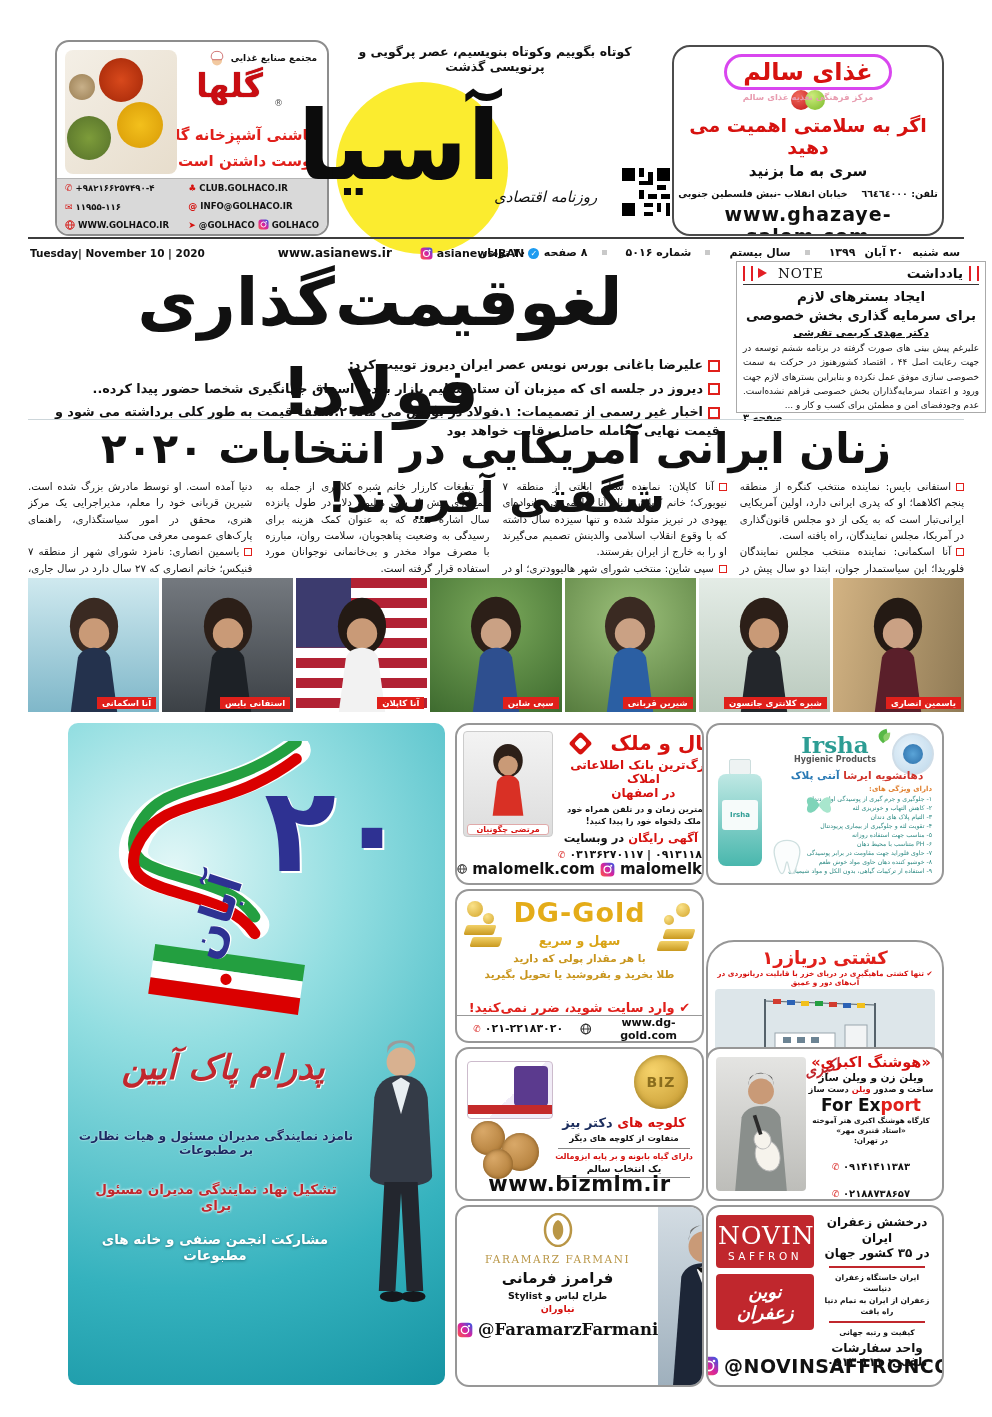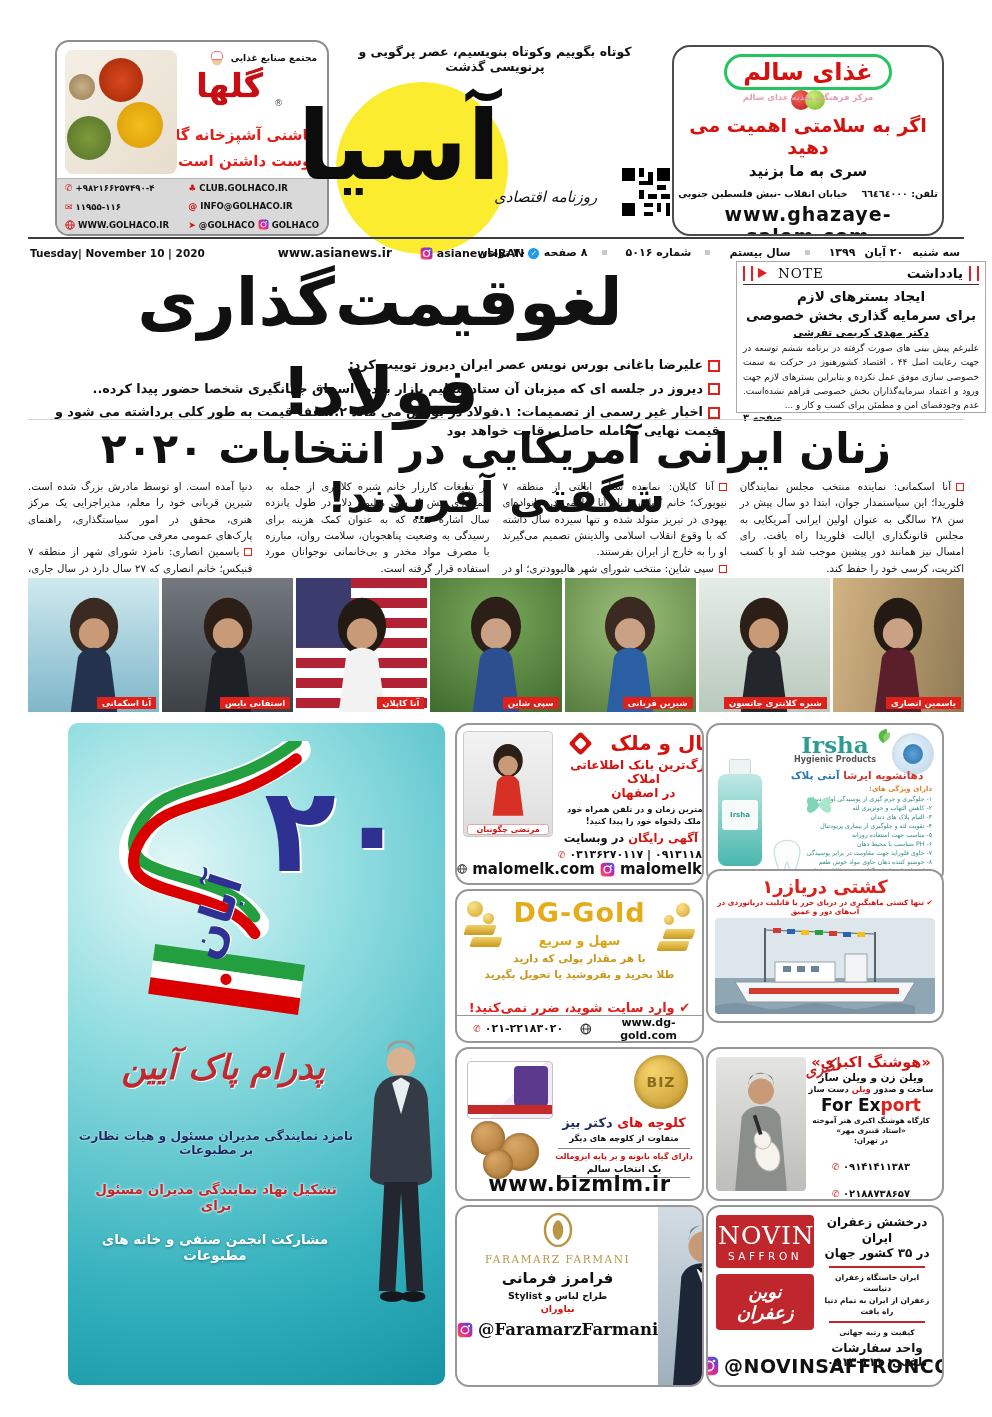--- a/index.html
+++ b/index.html
@@ -35,21 +35,21 @@
 
   
   #tagline{left:330px;top:44px;width:330px;text-align:center;font-size:12.5px;font-weight:800;direction:rtl;}
   #asia-circle{left:336px;top:82px;width:172px;height:172px;border-radius:50%;background:#fbec2f;}
   #asia-word{left:266px;top:74px;width:266px;text-align:center;font-size:96px;font-weight:900;color:#0c0c0c;line-height:1.5;direction:rtl;}
   #asia-sub{left:494px;top:188px;font-size:15px;font-weight:400;font-style:italic;direction:rtl;}
   #qr{left:622px;top:168px;width:48px;height:48px;}
 
   
   #ghazaye{left:672px;top:45px;width:268px;height:187px;border-color:#4c4c4c;border-radius:18px;text-align:center;}
-  .gz-logo{display:inline-block;margin-top:7px;border:3px solid #22c55e;border-radius:18px;
+  .gz-logo{display:inline-block;margin-top:7px;border:3px solid #d946ef;border-radius:18px;
            padding:1px 16px;color:#d6120f;font-size:24px;font-weight:900;direction:rtl;}
   .gz-apples{height:22px;line-height:10px;}
   .apple{display:inline-block;width:20px;height:20px;border-radius:50%;}
   .ap-r{background:radial-gradient(circle at 35% 30%,#f16a5e,#c01616);}
   .ap-g{background:radial-gradient(circle at 35% 30%,#cdec7c,#7ab929);margin-left:-6px;}
   .gz-note{font-size:8.5px;color:#e89cb0;font-weight:700;margin-top:-20px;direction:rtl;}
   .gz-l1{font-size:19px;font-weight:900;color:#d6120f;margin-top:12px;direction:rtl;}
   .gz-l2{font-size:15px;font-weight:900;margin-top:4px;direction:rtl;}
   .gz-addr{font-size:9.5px;font-weight:700;margin-top:8px;direction:rtl;display:flex;justify-content:center;gap:14px;}
   .gz-web{font-size:19px;font-weight:800;letter-spacing:1px;margin-top:4px;}
@@ -215,21 +215,21 @@
           font-size:7px;font-weight:800;color:#2d9d94;text-align:center;line-height:30px;}
   .ir-title{position:absolute;right:10px;top:44px;width:150px;direction:rtl;text-align:center;font-size:10.5px;font-weight:900;}
   .ir-title .rr{color:#d0342c;}
   .ir-title .bb{color:#2a7ab5;}
   .ir-ft{position:absolute;right:10px;top:60px;width:152px;direction:rtl;font-size:7px;font-weight:800;color:#e08030;}
   .ir-list{position:absolute;right:10px;top:70px;width:152px;direction:rtl;font-size:6.2px;color:#2e8b84;line-height:1.45;}
   .ir-tooth{position:absolute;left:62px;bottom:6px;}
   .ir-bfly{position:absolute;left:96px;top:66px;}
 
   
-  #sh{left:706px;top:869px;width:234px;height:150px;text-align:center;}
+  #sh{left:706px;top:940px;width:234px;height:150px;text-align:center;border-radius:28px;}
   .sh-title{margin-top:5px;font-size:18px;font-weight:900;color:#e0201b;direction:rtl;}
   .sh-desc{font-size:7.3px;font-weight:800;color:#d6120f;direction:rtl;margin-top:1px;}
   .sh-sea{position:absolute;left:7px;right:7px;bottom:7px;height:96px;border-radius:4px;overflow:hidden;}
 
   
   #ak{left:706px;top:1047px;width:234px;height:150px;}
   .ak-photo{position:absolute;left:8px;top:8px;width:90px;height:134px;background:linear-gradient(#e4e4e2,#bdbdb9);
             border-radius:4px;overflow:hidden;}
   .ak-photo svg{position:absolute;bottom:0;left:50%;transform:translateX(-50%);height:120px;color:#8a8f8c;}
   .ak-sig{position:absolute;left:96px;top:10px;color:#c1272d;font-size:15px;font-weight:800;font-style:italic;
@@ -411,20 +411,21 @@
   <div id="lead-bullets" class="ab">
     <div class="lb"><span class="sq"></span><span>علیرضا باغانی بورس نویس عصر ایران دیروز توییت کرد:</span></div>
     <div class="lb"><span class="sq"></span><span>دیروز در جلسه ای که میزبان آن ستاد تنظیم بازار بوده، اسحاق جهانگیری شخصا حضور پیدا کرده..</span></div>
     <div class="lb"><span class="sq"></span><span>اخبار غیر رسمی از تصمیمات:   ۱.فولاد در بورس می ماند      ۲.سقف قیمت به طور کلی برداشته می شود و قیمت نهایی معامله حاصل رقابت خواهد بود</span></div>
   </div>
   <div id="hr1" class="ab"></div>
 
   <div id="women-hl" class="ab">زنان ایرانی آمریکایی در انتخابات ۲۰۲۰ شگفتی آفریدند!</div>
   <div id="women-cols" class="ab">
     <div class="wcol">
+      <p><span class="sq small"></span><span>استفانی بایس: نماینده منتخب کنگره از منطقه پنجم اکلاهما؛ او که پدری ایرانی دارد، اولین آمریکایی ایرانی‌تبار است که به یکی از دو مجلس قانون‌گذاری در آمریکا، مجلس نمایندگان، راه یافته است.</span></p>
       <p><span class="sq small"></span><span>آنا اسکمانی: نماینده منتخب مجلس نمایندگان فلوریدا؛ این سیاستمدار جوان، ابتدا دو سال پیش در سن ۲۸ سالگی به عنوان اولین ایرانی آمریکایی به مجلس قانونگذاری ایالت فلوریدا راه یافت. رای امسال نیز همانند دور پیشین موجب شد او با کسب اکثریت، کرسی خود را حفظ کند.</span></p>
     </div>
     <div class="wcol">
       <p><span class="sq small"></span><span>آنا کاپلان: نماینده سنای ایالتی از منطقه ۷ نیویورک؛ خانم کاپلان با نام آنا مناهمی در خانواده‌ای یهودی در تبریز متولد شده و تنها سیزده سال داشته که با وقوع انقلاب اسلامی والدینش تصمیم می‌گیرند او را به خارج از ایران بفرستند.</span></p>
       <p><span class="sq small"></span><span>سپی شاین: منتخب شورای شهر هالیوودتری؛ او در سال ۱۹۷۷ در ایران متولد شده و سال‌های اولیه کودکی را در ایران سپری کرد.</span></p>
 
     </div>
     <div class="wcol">
       <p><span>در تبلیغات کارزار خانم شبره کلانتری از جمله به جمع‌آوری بیش از سی میلیون دلار در طول پانزده سال اشاره شده که به عنوان کمک هزینه برای رسیدگی به وضعیت پناهجویان، سلامت روان، مبارزه با مصرف مواد مخدر و بی‌خانمانی نوجوانان مورد استفاده قرار گرفته است.</span></p>
 

